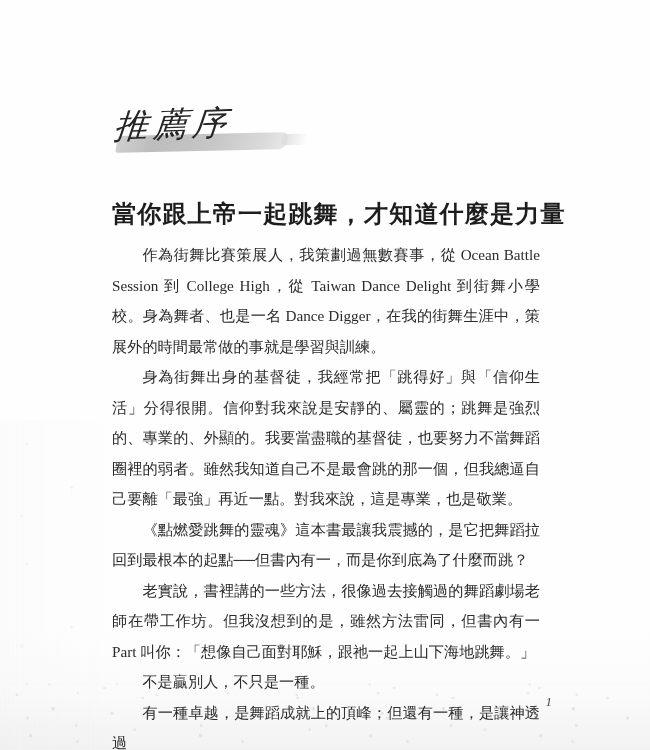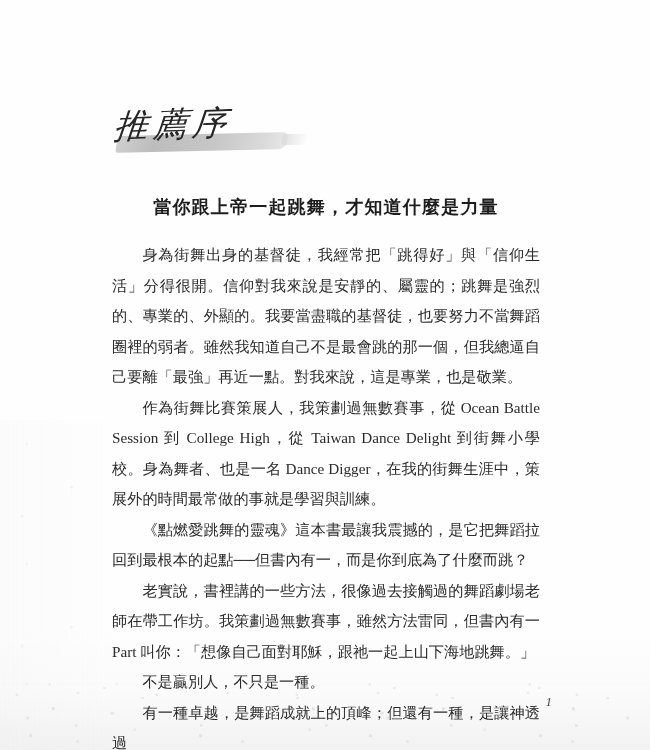--- a/index.html
+++ b/index.html
@@ -112,21 +112,21 @@
 
   
   #chapter-title {
     position: absolute;
     left: 112px;
     top: 184px;
     width: 428px;
     text-align: center;
     font-family: "DejaVu Sans", "Liberation Sans", sans-serif;
     font-weight: bold;
-    font-size: 18px;
+    font-size: 24px;
     letter-spacing: 1.2px;
     color: #1d1d1d;
     line-height: 1.2;
     white-space: nowrap;
   }
 
   
   #body-copy {
     position: absolute;
     left: 112px;
@@ -164,23 +164,23 @@
   <div class="grain-side"></div>
 
   <div id="section-mark">
     <div id="brush-stroke"></div>
     <div id="section-mark-text">推薦序</div>
   </div>
 
   <h1 id="chapter-title">當你跟上帝一起跳舞，才知道什麼是力量</h1>
 
   <div id="body-copy">
+      <p>作為街舞比賽策展人，我策劃過無數賽事，從 Ocean Battle Session 到 College High，從 Taiwan Dance Delight 到街舞小學校。身為舞者、也是一名 Dance Digger，在我的街舞生涯中，策展外的時間最常做的事就是學習與訓練。</p>
       <p>身為街舞出身的基督徒，我經常把「跳得好」與「信仰生活」分得很開。信仰對我來說是安靜的、屬靈的；跳舞是強烈的、專業的、外顯的。我要當盡職的基督徒，也要努力不當舞蹈圈裡的弱者。雖然我知道自己不是最會跳的那一個，但我總逼自己要離「最強」再近一點。對我來說，這是專業，也是敬業。</p>
-      <p>作為街舞比賽策展人，我策劃過無數賽事，從 Ocean Battle Session 到 College High，從 Taiwan Dance Delight 到街舞小學校。身為舞者、也是一名 Dance Digger，在我的街舞生涯中，策展外的時間最常做的事就是學習與訓練。</p>
       <p>《點燃愛跳舞的靈魂》這本書最讓我震撼的，是它把舞蹈拉回到最根本的起點──但書內有一，而是你到底為了什麼而跳？</p>
-      <p>老實說，書裡講的一些方法，很像過去接觸過的舞蹈劇場老師在帶工作坊。我策劃過無數賽事，雖然方法雷同，但書內有一 Part 叫你：「想像自己面對耶穌，跟祂一起上山下海地跳舞。」</p>
+      <p>老實說，書裡講的一些方法，很像過去接觸過的舞蹈劇場老師在帶工作坊。但我沒想到的是，雖然方法雷同，但書內有一 Part 叫你：「想像自己面對耶穌，跟祂一起上山下海地跳舞。」</p>
       <p>不是贏別人，不只是一種。</p>
       <p>有一種卓越，是舞蹈成就上的頂峰；但還有一種，是讓神透過</p>
     </div>
 
   <div id="folio">1</div>
 
 </div>
 
 </body></html>

